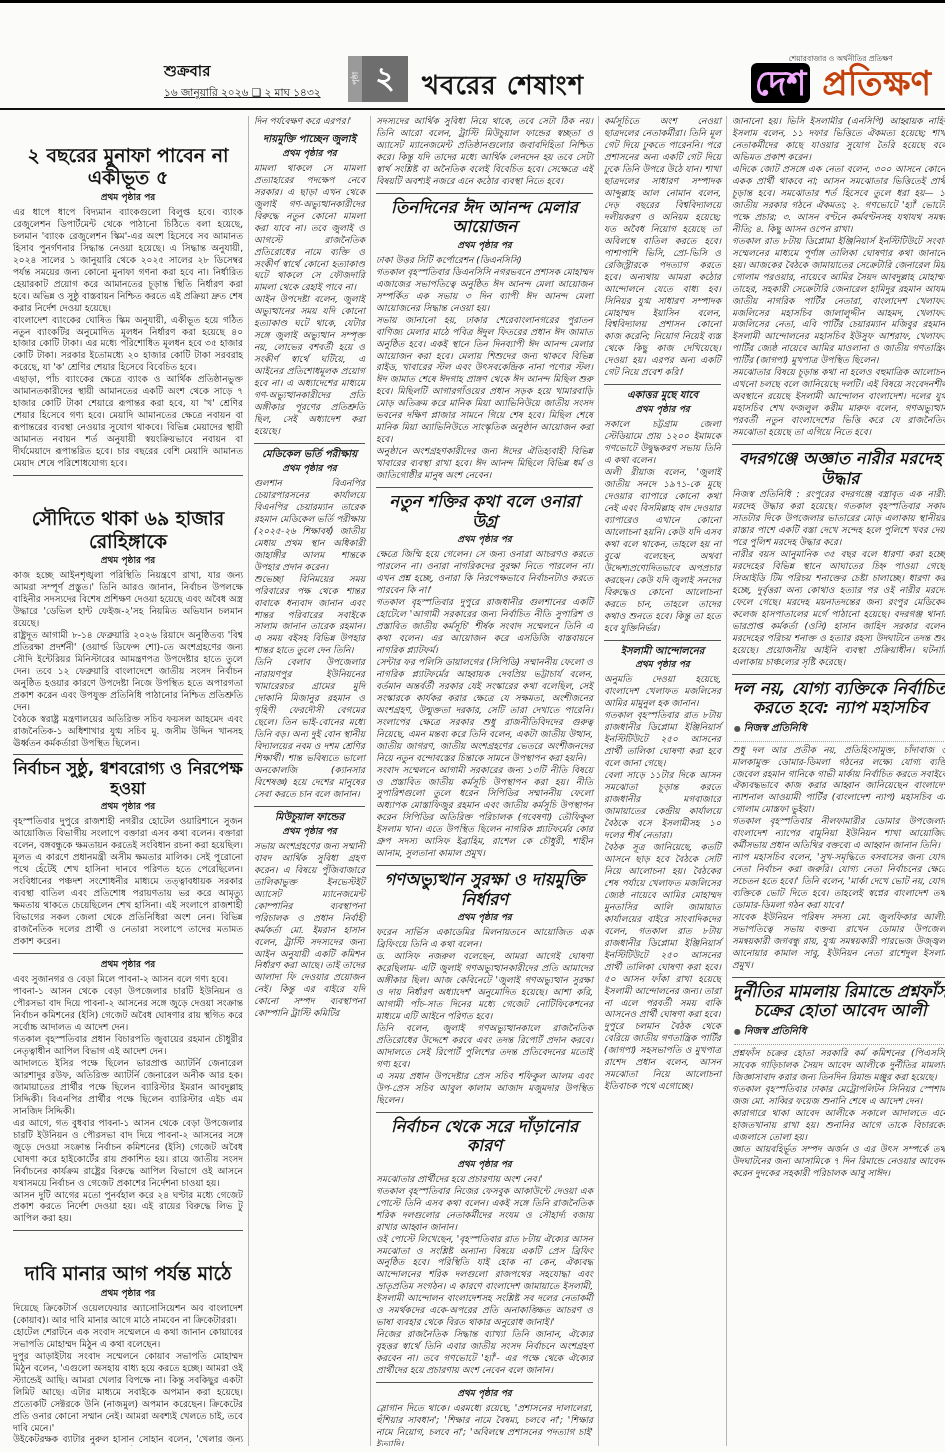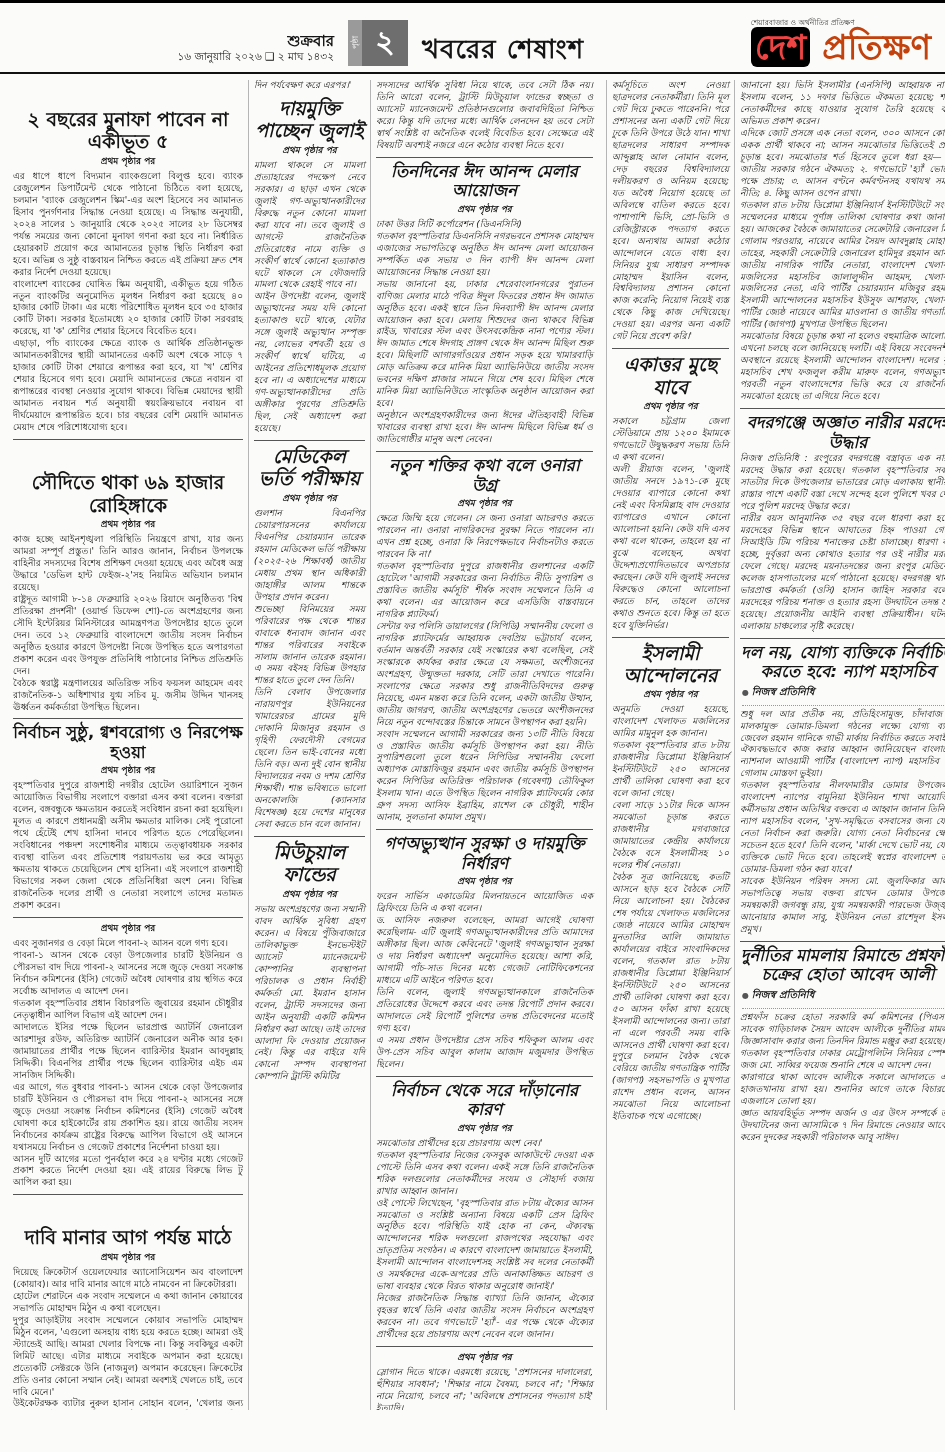--- a/index.html
+++ b/index.html
@@ -4,48 +4,48 @@
 <style>
   html,body{margin:0;padding:0;background:#888;}
   .page{
     width:945px;height:1452px;margin:0 auto;background:#fbfbf9;color:#141414;
     font-family:"DejaVu Sans","Liberation Sans",sans-serif;
     position:relative;overflow:hidden;box-sizing:border-box;
     border-top:3px solid #000;
   }
   
   .hdr{display:flex;align-items:flex-end;gap:14px;padding:14px 14px 6px 14px;border-bottom:2px solid #111;}
-  .dateblock{text-align:right;min-width:170px;margin-left:150px;}
+  .dateblock{min-width:170px;margin-left:150px;}
   .weekday{font-weight:bold;font-size:15px;line-height:1.1;}
-  .dateline{font-size:10.5px;margin-top:0;}
+  .dateline{font-size:10.5px;margin-top:6px;text-decoration:underline;}
   .pagebox{display:flex;align-items:stretch;height:46px;}
   .pagetab{width:14px;background:#9a9a9a;color:#fff;font-size:8px;display:flex;align-items:center;justify-content:center;writing-mode:vertical-rl;transform:rotate(180deg);}
   .pagenum{width:46px;background:#6e6e6e;color:#fff;font-weight:bold;font-size:30px;display:flex;align-items:center;justify-content:center;}
   .sectitle{font-weight:bold;font-size:26px;letter-spacing:1px;line-height:1;padding-bottom:4px;white-space:nowrap;}
-  .mast{margin-left:auto;text-align:left;padding-bottom:2px;}
+  .mast{margin-left:auto;text-align:center;padding-bottom:2px;margin-top:36px;}
   .mast .tag{font-size:7.5px;color:#333;margin-bottom:1px;}
   .mast .logo{font-weight:bold;font-size:34px;line-height:1;white-space:nowrap;}
-  .mast .logo .w1{background:#000;color:#ef4444;border-radius:6px;padding:0 4px;}
+  .mast .logo .w1{background:#000;color:#f0abfc;border-radius:6px;padding:0 4px;}
   .mast .logo .w2{color:#c2410c;}
   
   .content{display:flex;padding:6px 8px 0 8px;height:1330px;overflow:hidden;}
   .colgroup{overflow:hidden;box-sizing:border-box;padding:0 5px;}
   .colgroup + .colgroup{border-left:1px solid #b5b5b5;font-style:italic;}
   .c0{flex:0 0 240px;}
   .c1{flex:0 0 122px;}
   .c2{flex:0 0 228px;}
-  .c3{flex:0 0 128px;margin-left:8px;}
+  .c3{flex:0 0 128px;}
   .c4{flex:0 0 227px;}
   .art{margin-bottom:5px;}
   .art.sep{border-top:1px solid #555;padding-top:3px;}
   .hl{font-weight:bold;text-align:center;line-height:1.18;margin:1px 0 1px 0;}
   .hl:empty{display:none;}
   .hl-lg{font-size:19px;margin-top:28px;}
   .hl-md{font-size:16.5px;}
-  .hl-sm{font-size:19px;}
+  .hl-sm{font-size:10px;}
   .kicker{font-weight:bold;font-size:9px;text-align:center;margin-bottom:2px;}
   .kicker:empty{display:none;}
   .byline{font-weight:bold;font-size:10px;margin:2px 0 3px 2px;border-bottom:1px dotted #999;padding-bottom:4px;}
   .byline:empty{display:none;}
   .byline::before{content:"● ";color:#555;font-size:8px;}
   .body{font-size:9px;line-height:1.33;text-align:justify;white-space:pre-line;word-break:break-word;}
   .body:empty{display:none;}
 </style>
 </head>
 <body>

